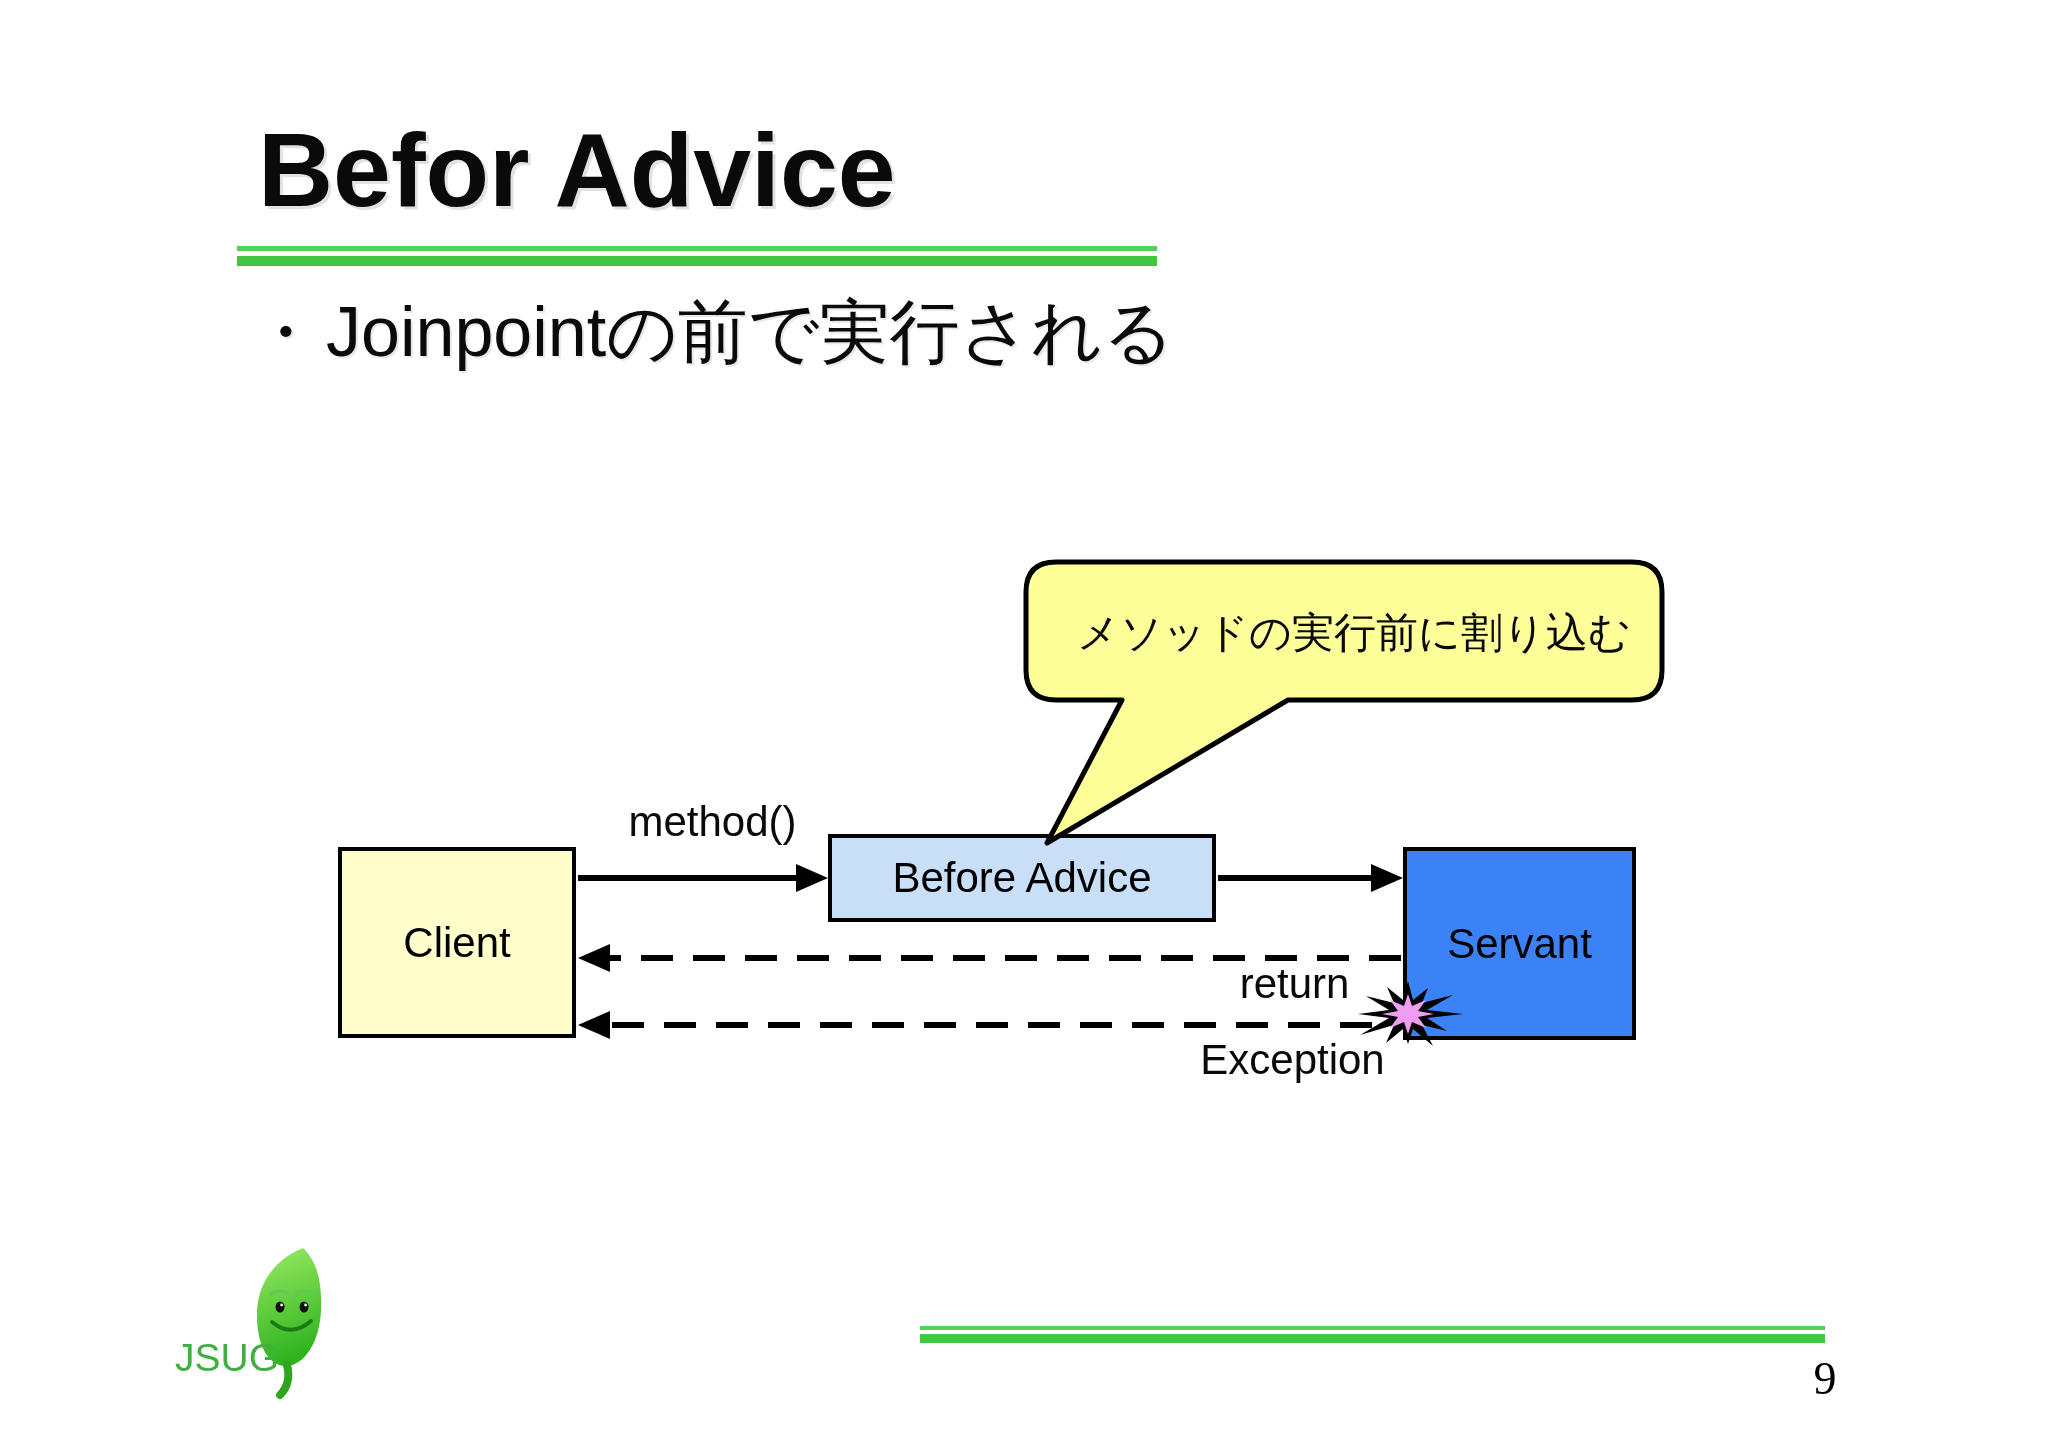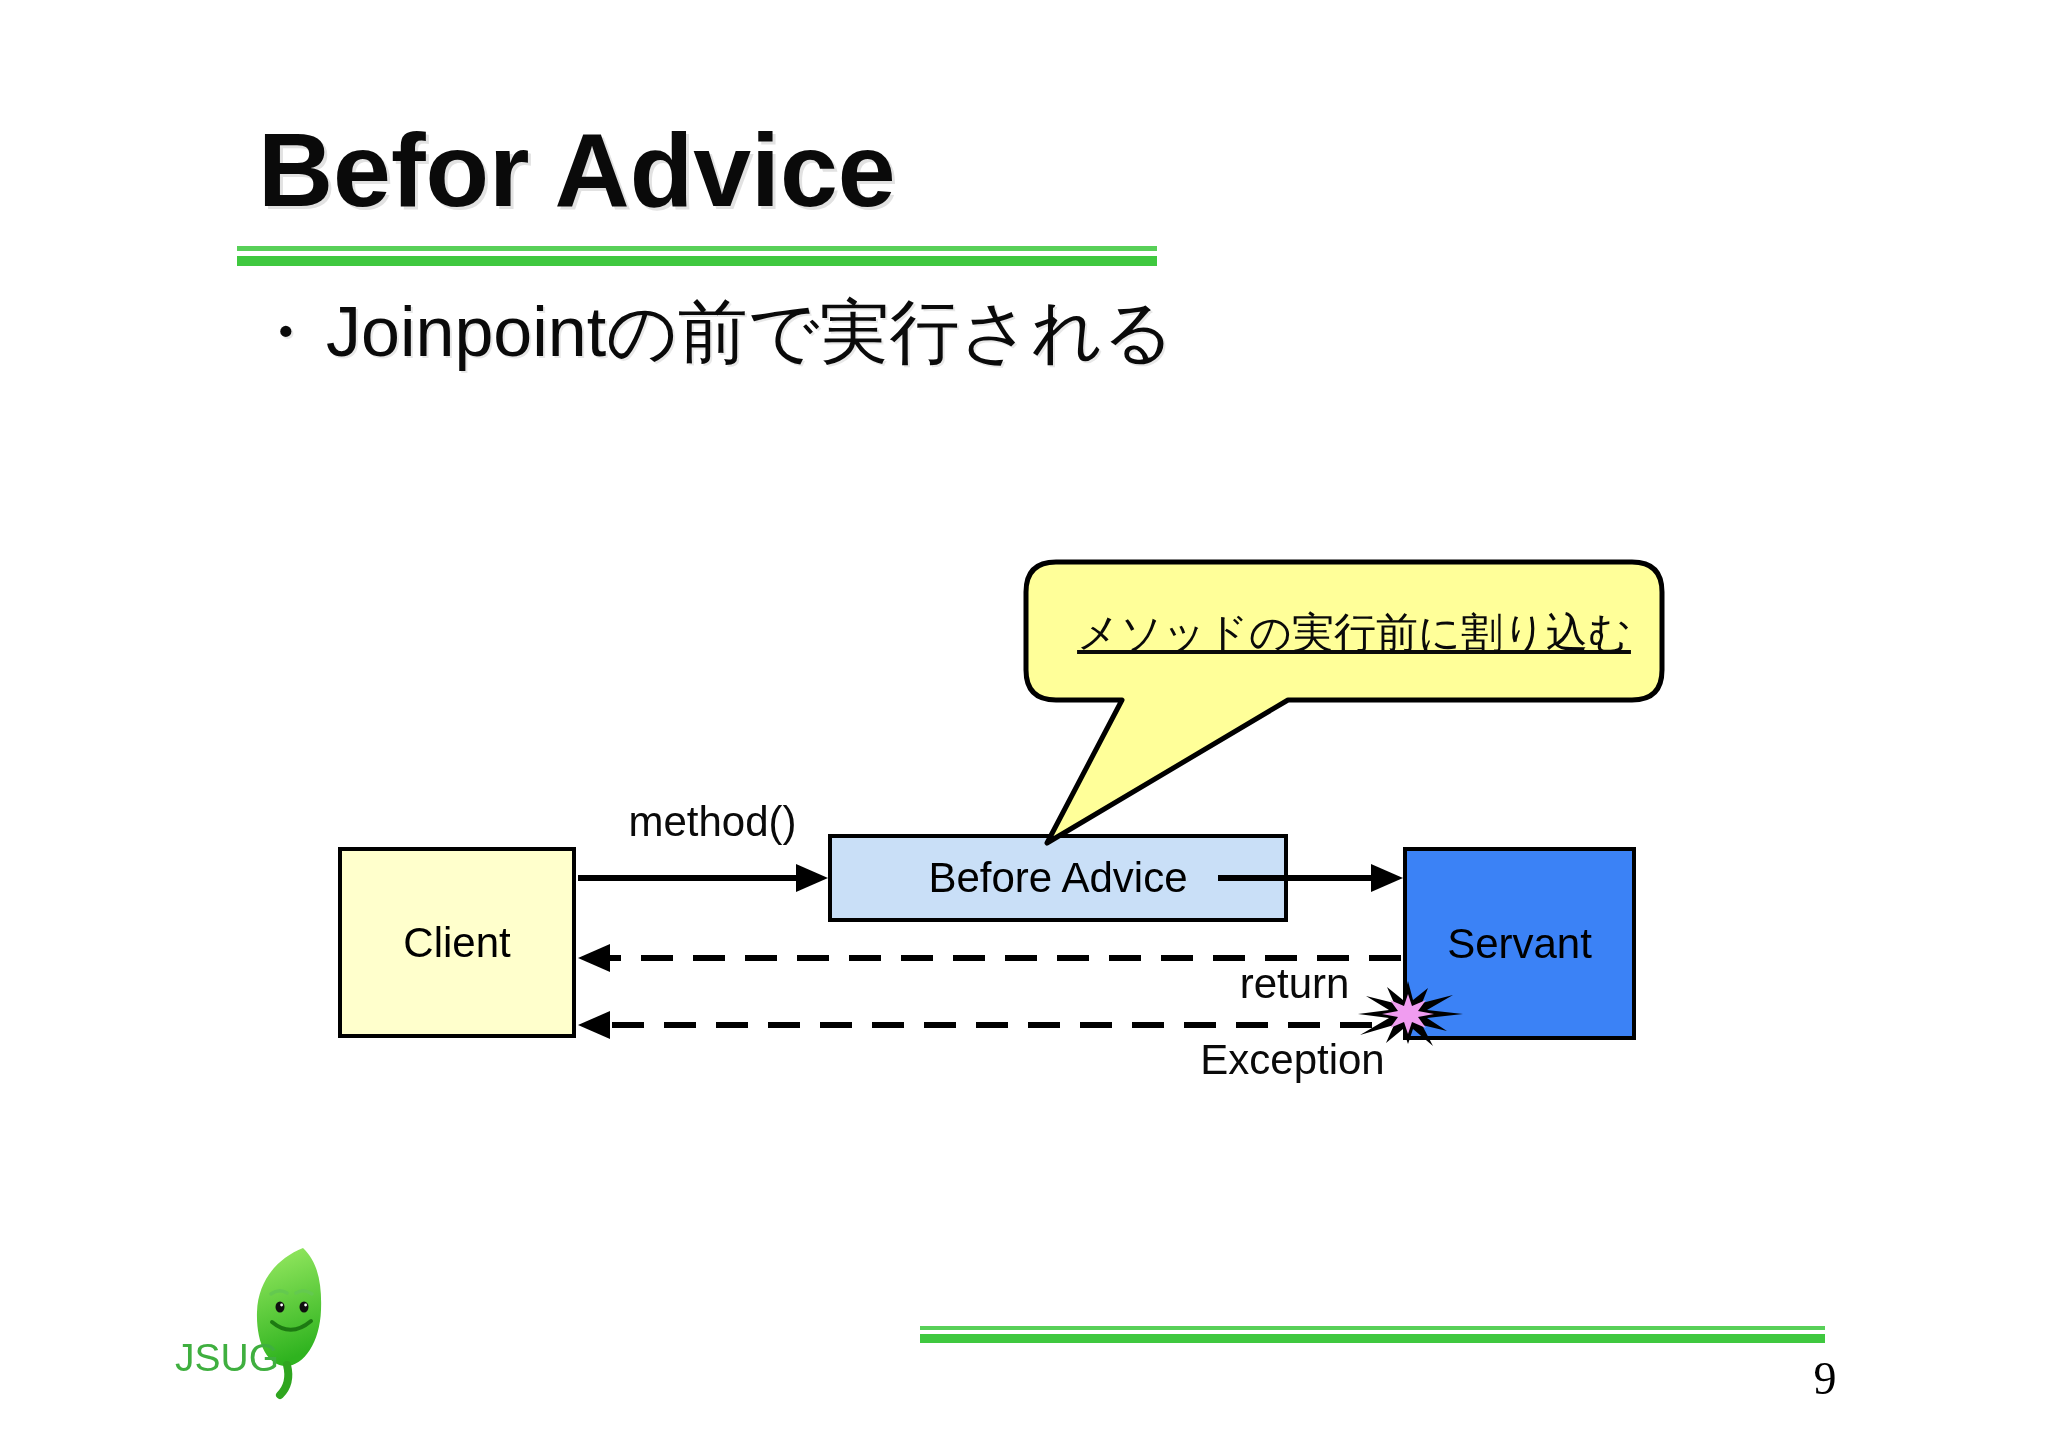--- a/index.html
+++ b/index.html
@@ -26,21 +26,21 @@
   .bullet-line .marker{font-size:70px;margin-right:6px;}
   
   .node{
     display:flex;align-items:center;justify-content:center;
     border:4px solid #000;box-sizing:border-box;font-size:42px;z-index:1;
   }
   
   .edge-label{font-size:42px;text-align:center;z-index:3;white-space:nowrap;color:#0a0a0a;}
   .callout-text{
     display:flex;align-items:center;justify-content:center;
-    font-size:42px;z-index:3;white-space:nowrap;color:#0a0a0a;text-decoration:underline;
+    font-size:42px;z-index:3;white-space:nowrap;color:#0a0a0a;
   }
   .svg-layer{left:0;top:0;z-index:2;pointer-events:none;}
   
   .jsug-text{font-size:39px;z-index:3;}
   .page-num{font-family:"Liberation Serif",serif;font-size:46px;text-align:center;z-index:3;}
 </style>
 </head>
 <body>
 
 <div class="slide">
@@ -55,21 +55,21 @@
 
   <div class="abs bullet-line">
     <span class="marker">・</span>
     <span>Joinpointの前で実行される</span>
   </div>
 
   <div class="abs node" style="left:338px;top:847px;width:238px;height:191px;background:#FFFFCC;">
     <span>Client</span>
   </div>
 
-  <div class="abs node" style="left:828px;top:834px;width:460px;height:88px;background:#C9DFF7;">
+  <div class="abs node" style="left:828px;top:834px;width:388px;height:88px;background:#C9DFF7;">
     <span>Before Advice</span>
   </div>
 
   <div class="abs node" style="left:1403px;top:847px;width:233px;height:193px;background:#3b82f6;">
     <span>Servant</span>
   </div>
 
   <div class="abs edge-label" style="left:600px;top:798px;width:225px;">method()</div>
 
   <div class="abs edge-label" style="left:1222px;top:960px;width:145px;">return</div>

